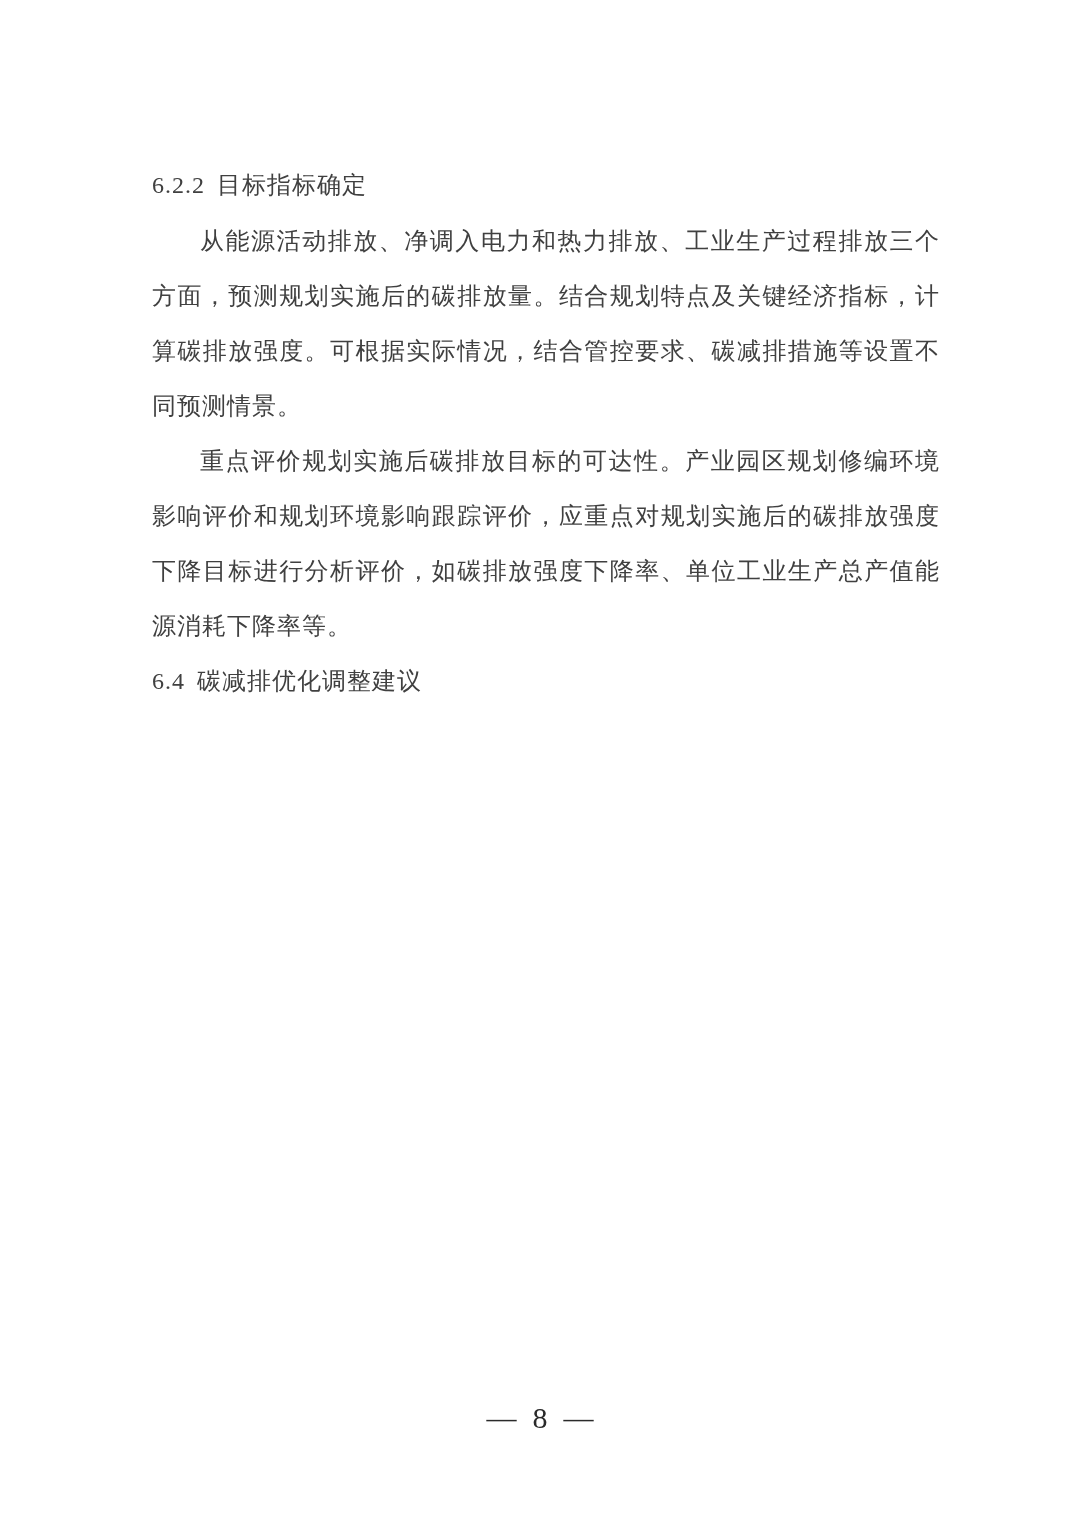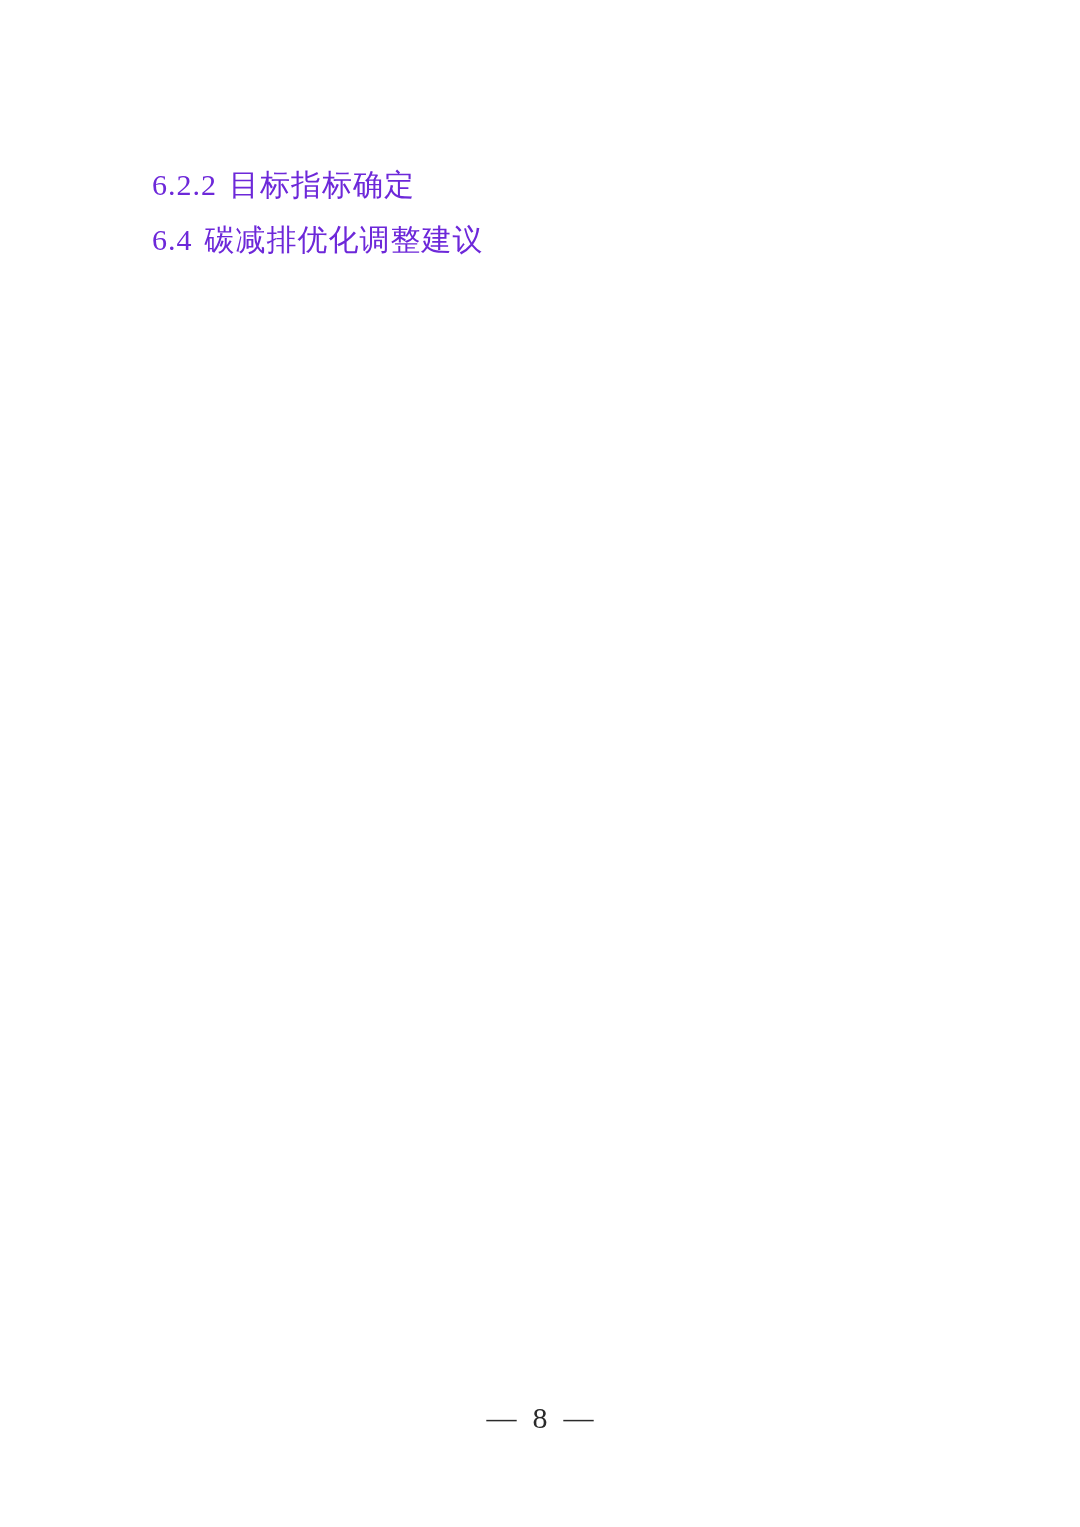--- a/index.html
+++ b/index.html
@@ -18,24 +18,24 @@
   }
   .content {
     position: absolute;
     left: 152px;
     top: 157px;
     width: 788px;
   }
   .line {
     margin: 0;
     padding: 0;
-    font-size: 30px;
+    font-size: 24px;
     line-height: 55px;
     font-weight: 400;
-    color: #6d28d9;
+    color: #404040;
   }
   .heading {
     text-align: left;
     white-space: nowrap;
   }
   .heading .hnum {
     font-family: "Liberation Serif", serif;
     padding-right: 12px;
     letter-spacing: 1px;
   }
@@ -71,22 +71,24 @@
 
 <div class="page">
 
   <main class="content">
 
     <h2 class="line heading"><span class="hnum">6.2.2</span><span class="htitle">目标指标确定</span></h2>
 
 
 
 
+    <p class="line para">从能源活动排放、净调入电力和热力排放、工业生产过程排放三个方面，预测规划实施后的碳排放量。结合规划特点及关键经济指标，计算碳排放强度。可根据实际情况，结合管控要求、碳减排措施等设置不同预测情景。</p>
 
 
+    <p class="line para">重点评价规划实施后碳排放目标的可达性。产业园区规划修编环境影响评价和规划环境影响跟踪评价，应重点对规划实施后的碳排放强度下降目标进行分析评价，如碳排放强度下降率、单位工业生产总产值能源消耗下降率等。</p>
 
     <h2 class="line heading"><span class="hnum">6.4</span><span class="htitle">碳减排优化调整建议</span></h2>
 
 
   </main>
 
   <footer class="footer"><span class="fdash">—</span><span class="fnum">8</span><span class="fdash">—</span></footer>
 
 </div>
 

